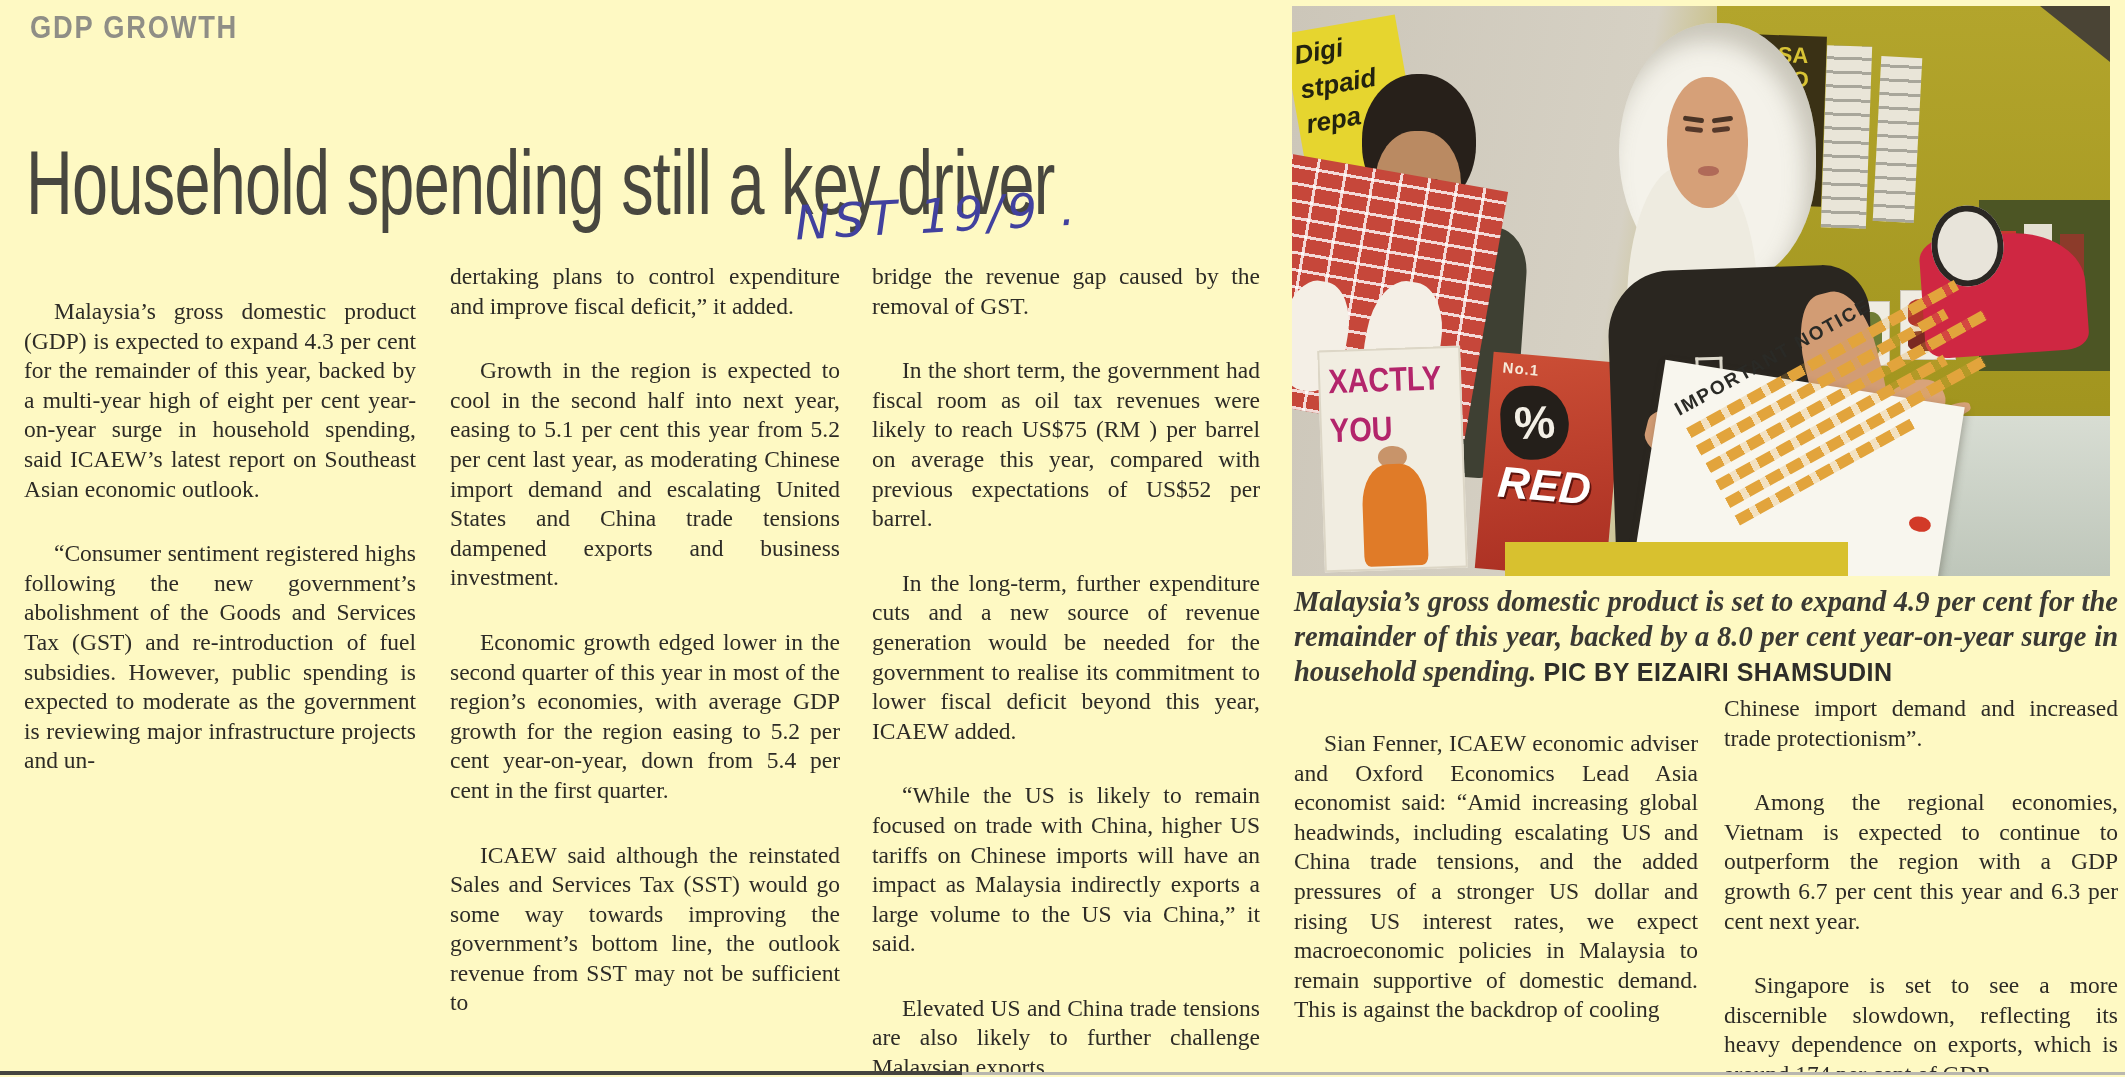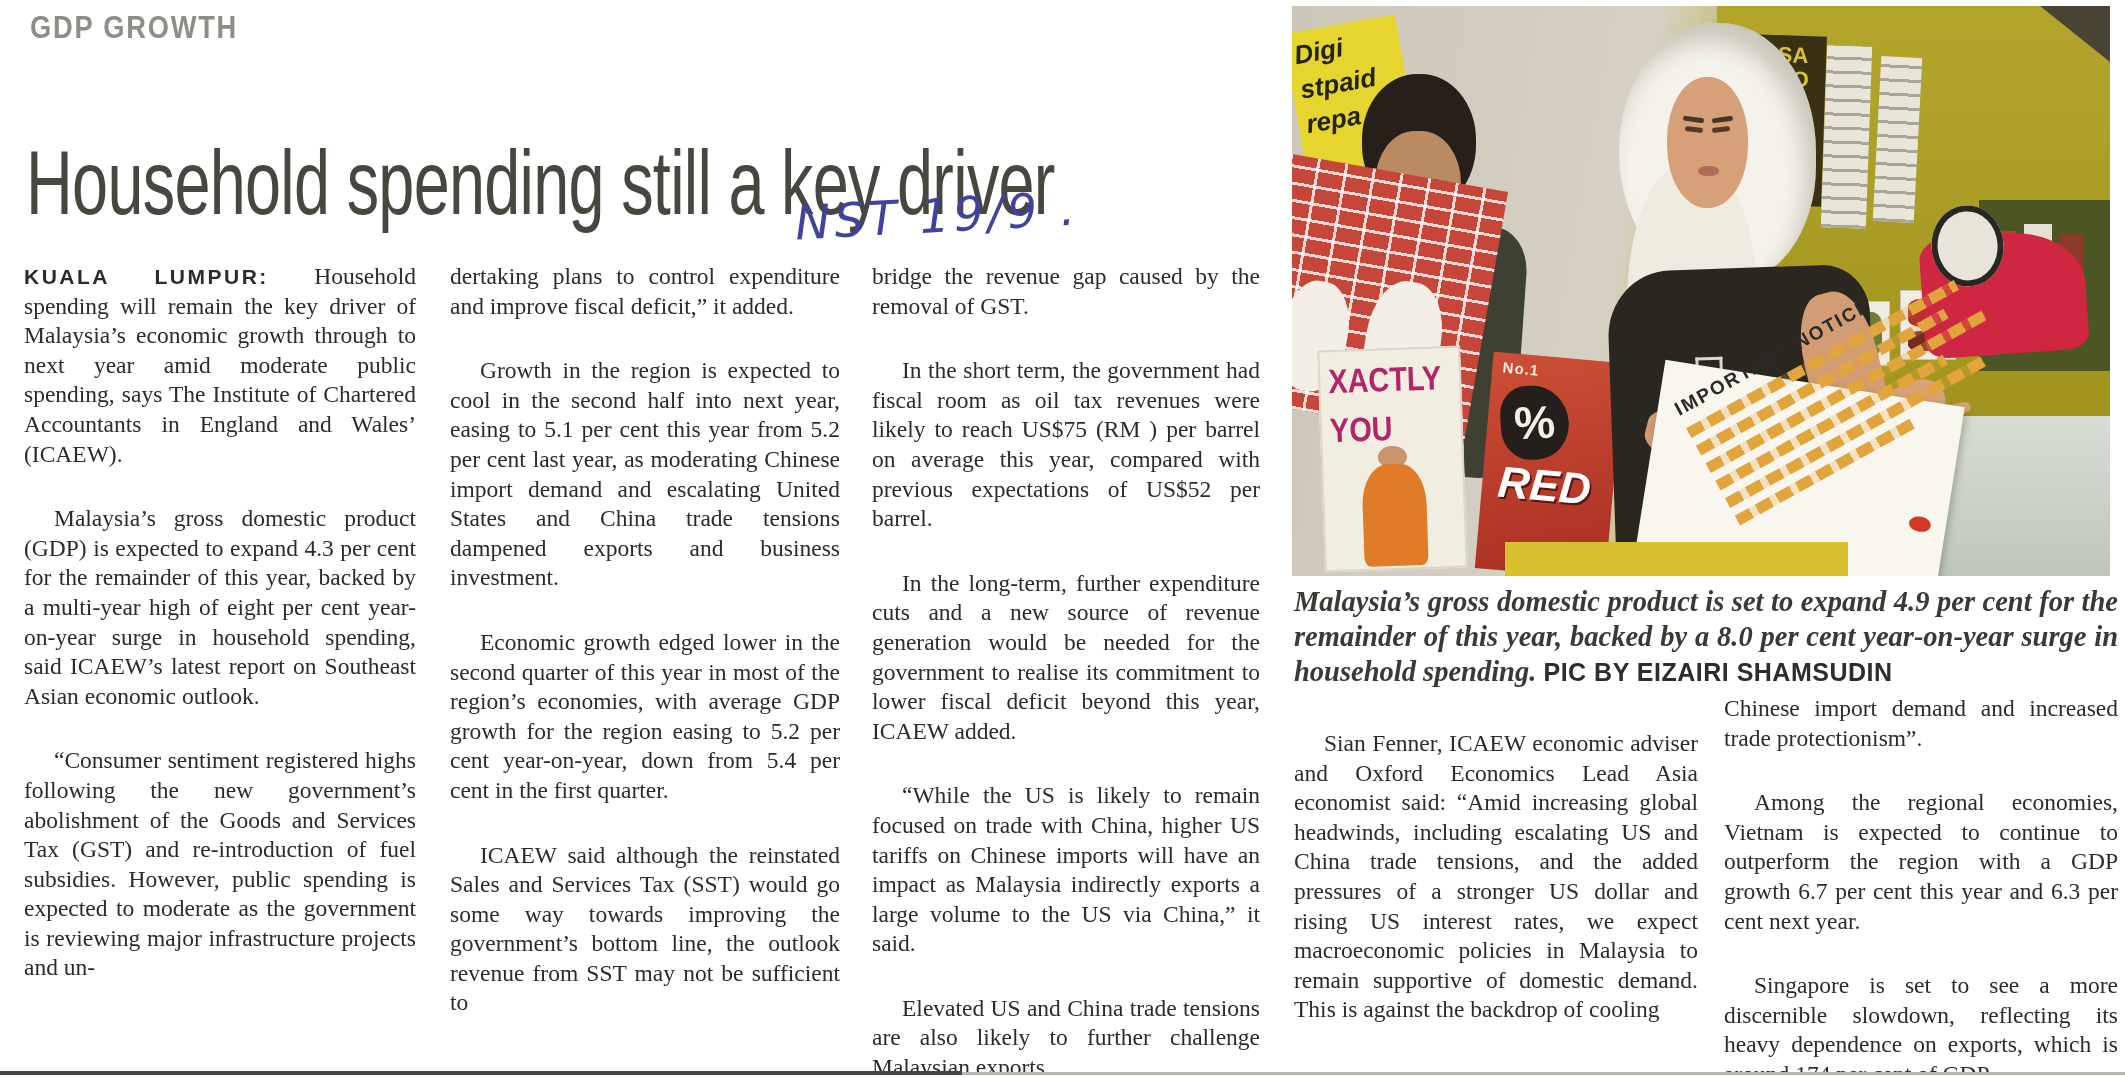--- a/index.html
+++ b/index.html
@@ -1,16 +1,16 @@
 <!DOCTYPE html>
 <html><head>
 <meta charset="utf-8">
 <style>
   html,body{margin:0;padding:0;background:#e8e7e3;}
-  .page{position:relative;width:2125px;height:1077px;background:#ffffff;overflow:hidden;
+  .page{position:relative;width:2125px;height:1077px;background:#fef9c3;overflow:hidden;
         font-family:"Liberation Serif",serif;color:#2d2b26;}
   
   .kicker{position:absolute;left:30px;top:10px;font-family:"Liberation Sans",sans-serif;
           font-weight:700;font-size:31px;letter-spacing:2px;color:#8f8e86;
           transform:scaleX(.88);transform-origin:left top;}
   .headline{position:absolute;left:26px;top:72px;font-family:"Liberation Sans",sans-serif;
             font-weight:400;font-size:90px;color:#48473f;white-space:nowrap;
             letter-spacing:-1px;transform:scaleX(.72);transform-origin:left top;}
   .hand-note{position:absolute;left:795px;top:188px;font-family:"DejaVu Sans",sans-serif;
              font-style:italic;font-size:47px;color:#41419e;letter-spacing:4px;
@@ -120,21 +120,20 @@
 </head>
 <body>
 
 <div class="page">
 
   <div class="kicker">GDP GROWTH</div>
   <h1 class="headline">Household spending still a key driver</h1>
   <div class="hand-note">NST 19/9 .</div>
 
   <div class="col" id="col0">
-      <p><strong class="lead">KUALA LUMPUR: </strong>Household spending will remain the key driver of Malaysia’s economic growth through to next year amid moderate public spending, says The Institute of Chartered Accountants in England and Wales’ (ICAEW).</p>
       <p class="ind">Malaysia’s gross domestic product (GDP) is expected to expand 4.3 per cent for the remainder of this year, backed by a multi-year high of eight per cent year-on-year surge in household spending, said ICAEW’s latest report on Southeast Asian economic outlook.</p>
       <p class="ind">“Consumer sentiment registered highs following the new government’s abolishment of the Goods and Services Tax (GST) and re-introduction of fuel subsidies. However, public spending is expected to moderate as the government is reviewing major infrastructure projects and un-</p>
     </div>
   <div class="col" id="col1">
       <p>dertaking plans to control expenditure and improve fiscal deficit,” it added.</p>
       <p class="ind">Growth in the region is expected to cool in the second half into next year, easing to 5.1 per cent this year from 5.2 per cent last year, as moderating Chinese import demand and escalating United States and China trade tensions dampened exports and business investment.</p>
       <p class="ind">Economic growth edged lower in the second quarter of this year in most of the region’s economies, with average GDP growth for the region easing to 5.2 per cent year-on-year, down from 5.4 per cent in the first quarter.</p>
       <p class="ind">ICAEW said although the reinstated Sales and Services Tax (SST) would go some way towards improving the government’s bottom line, the outlook revenue from SST may not be sufficient to</p>
     </div>
   <div class="col" id="col2">

